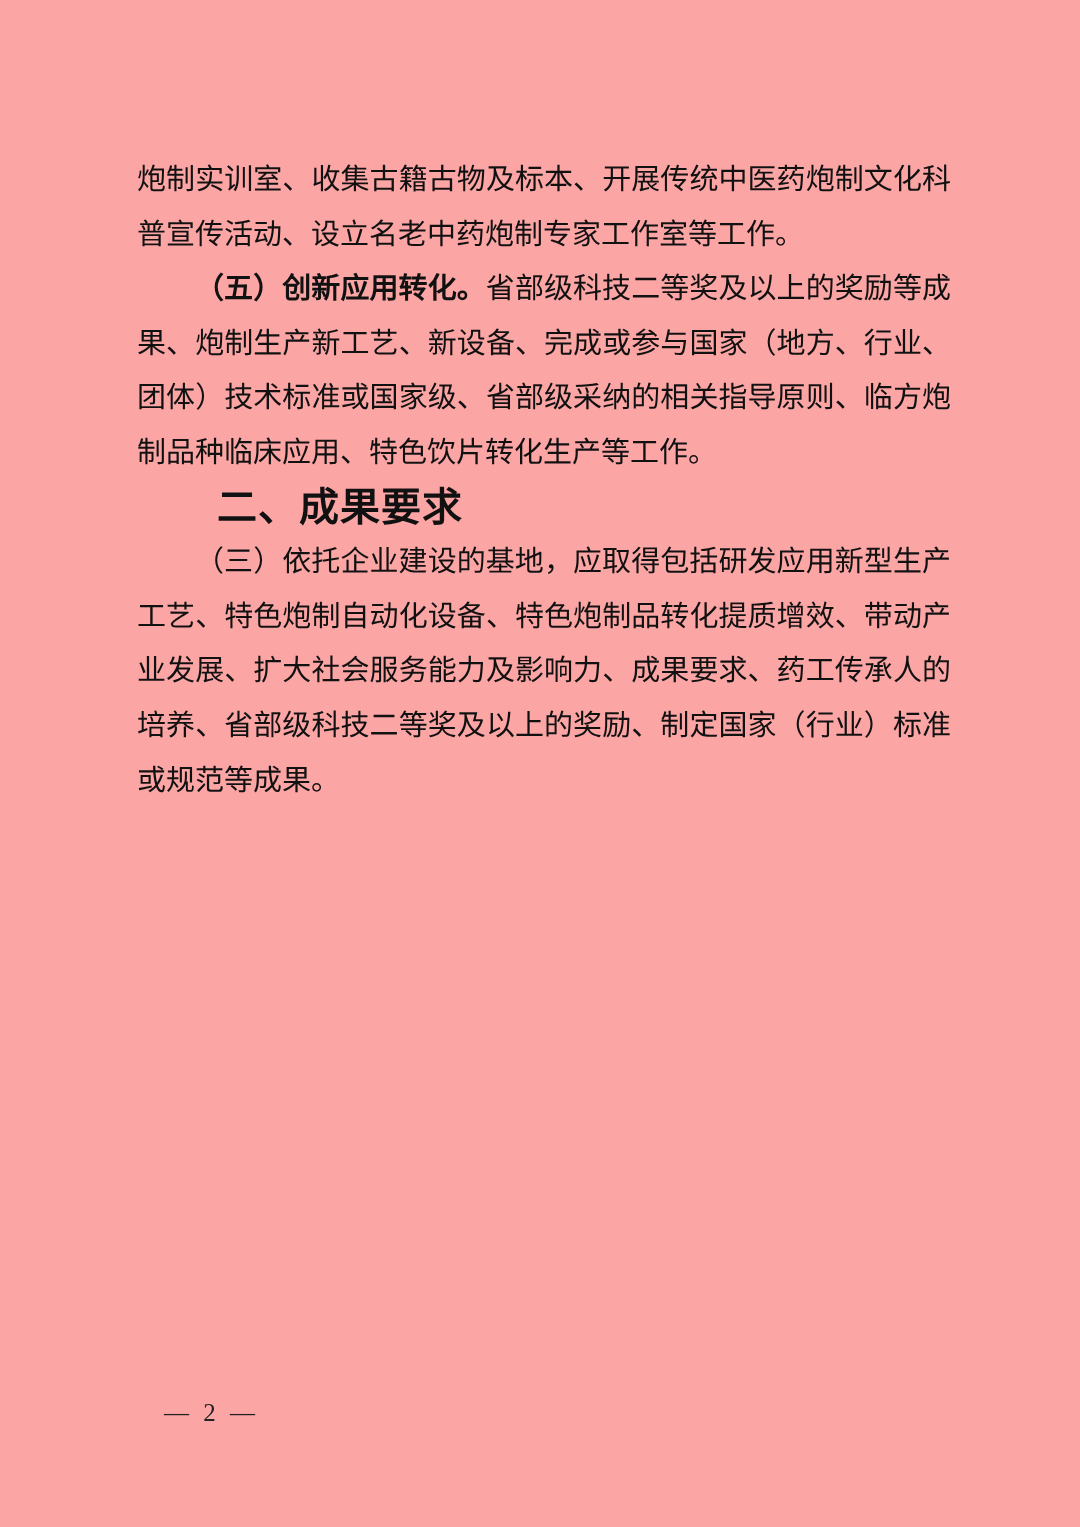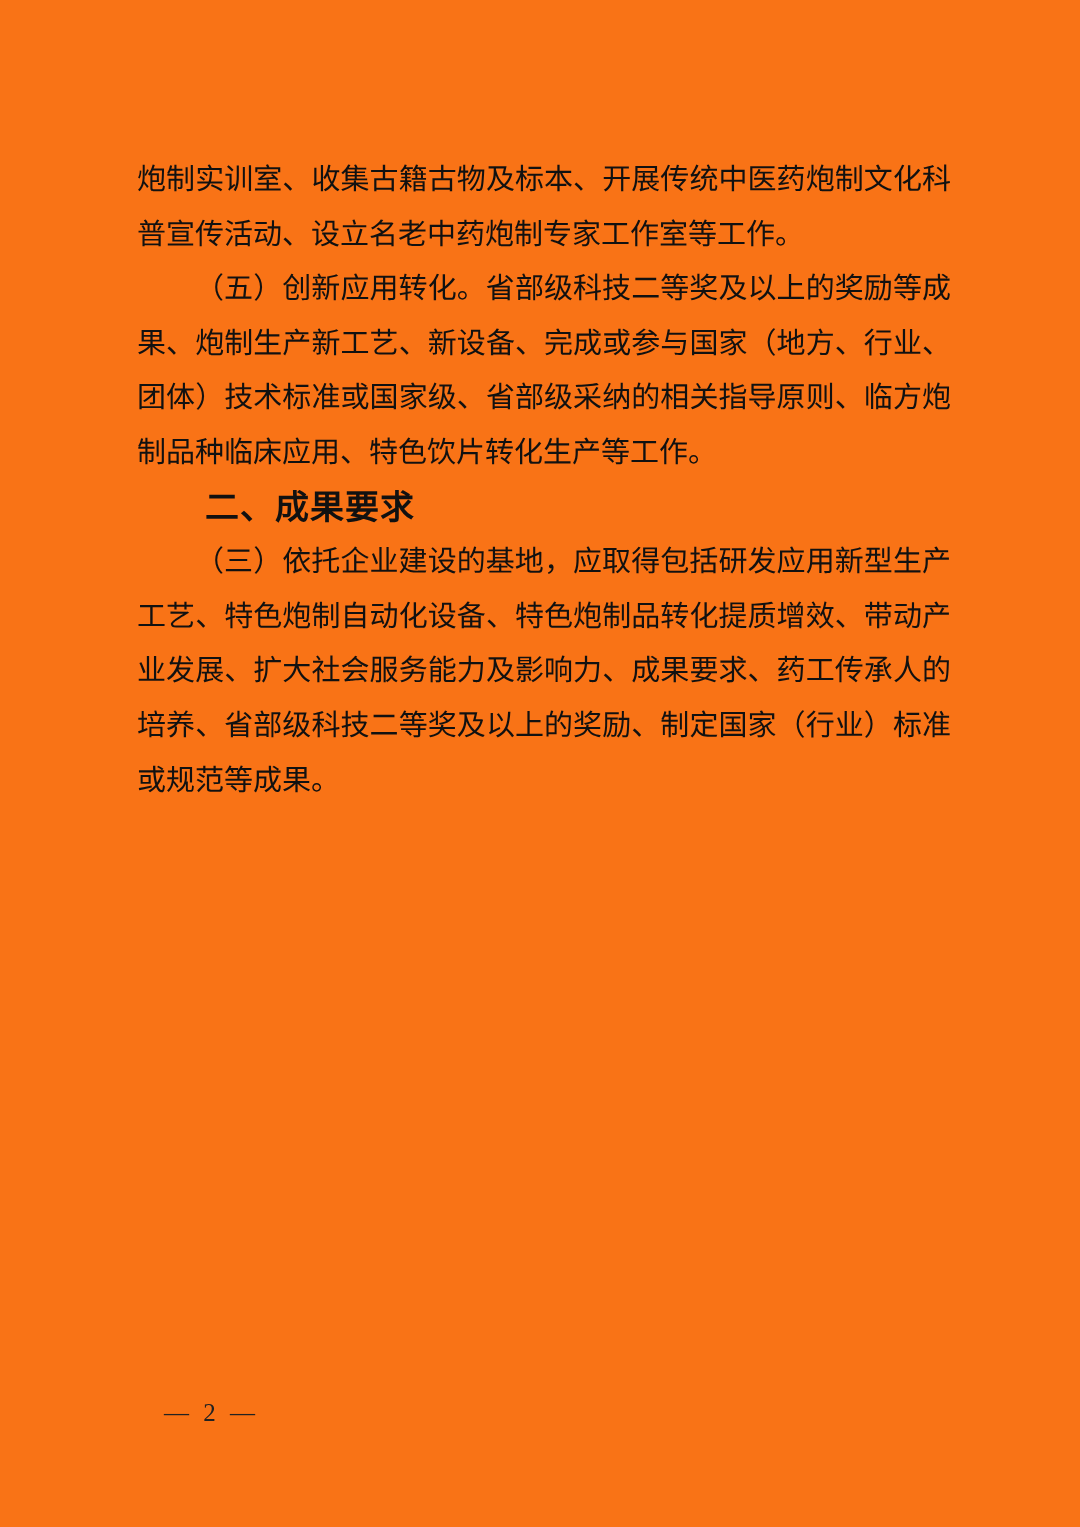--- a/index.html
+++ b/index.html
@@ -5,21 +5,21 @@
   html, body {
     margin: 0;
     padding: 0;
     background: #e8e8e8;
   }
   .page {
     position: relative;
     width: 1080px;
     height: 1527px;
     margin: 0 auto;
-    background: #f97316;
+    background: #fca5a5;
     overflow: hidden;
     color: #111;
   }
   .content {
     position: absolute;
     left: 137px;
     top: 152px;
     width: 814px;
     font-family: "Liberation Serif", "DejaVu Serif", serif;
     font-size: 29px;
@@ -29,27 +29,27 @@
     word-break: break-all;
   }
   .para {
     margin: 0;
     text-indent: 2em;
   }
   .para.continuation {
     text-indent: 0;
   }
   .para-lead {
-    font-weight: 400;
+    font-weight: 700;
     font-family: "Liberation Serif", "DejaVu Serif", serif;
   }
   .heading {
     margin: 0;
     text-indent: 2em;
-    font-size: 34px;
+    font-size: 40px;
     line-height: 54.6px;
     font-weight: 700;
     font-family: "Liberation Sans", "DejaVu Sans", sans-serif;
     letter-spacing: 1px;
   }
   .page-number {
     position: absolute;
     left: 164px;
     top: 1398px;
     font-family: "Liberation Serif", "DejaVu Serif", serif;

